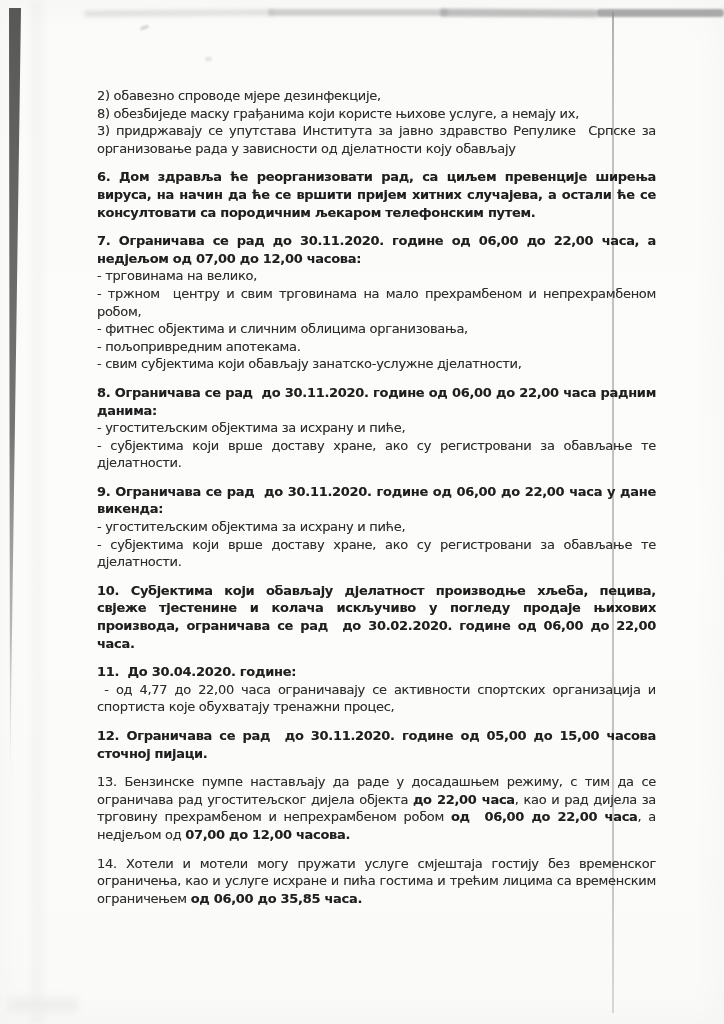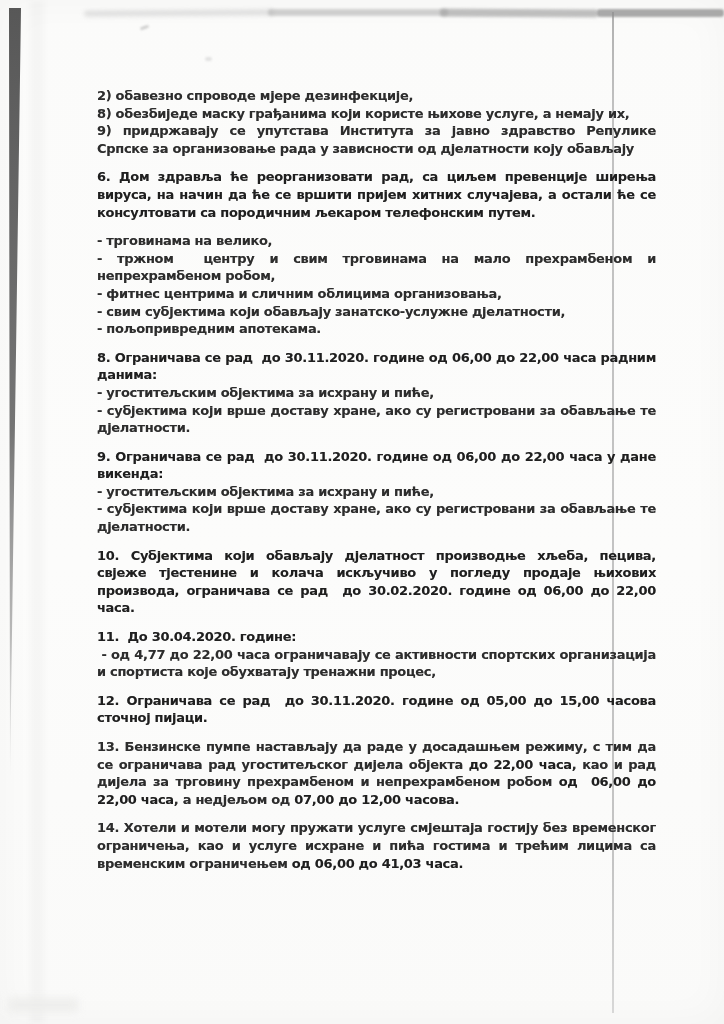--- a/index.html
+++ b/index.html
@@ -14,21 +14,21 @@
   }
   .doc-text{
     position:absolute;left:97px;top:87px;width:559px;
     color:#2d2d2d;
     font-size:13px;line-height:17.6px;letter-spacing:-0.3px;
     text-shadow:0 0 0.4px rgba(40,40,40,0.35);
   }
   .block{margin:0 0 11px 0;}
   .block.tight{margin-bottom:0;}
   .row{text-align:justify;white-space:pre-wrap;}
-  .seg{font-weight:700;}
+  .seg{font-weight:400;}
   .seg.b{font-weight:700;color:#1f1f1f;}
 
   
   .fold-line{
     position:absolute;left:612px;top:12px;width:2px;height:1001px;
     background:linear-gradient(180deg,#9e9e9e 0%,#b3b3b3 10%,#b6b6b6 85%,#cfcfcf 100%);
     opacity:.8;
   }
   .edge-bar{position:absolute;left:0;top:0;width:30px;height:800px;}
   .smear{position:absolute;border-radius:3px;}
@@ -69,31 +69,32 @@
   <div class="smear smear-3"></div>
   <div class="smear streak-top-right"></div>
   <div class="smear speck-1"></div>
   <div class="smear speck-2"></div>
   <div class="bottom-smudge"></div>
 
   <div class="doc-text">
       <div class="block">
         <div class="row"><span class="seg">2) обавезно спроводе мјере дезинфекције,</span></div>
         <div class="row"><span class="seg">8) обезбиједе маску грађанима који користе њихове услуге, а немају их,</span></div>
-        <div class="row"><span class="seg">9) придржавају се упутстава Института за јавно здравство Репулике  Српске за организовање рада у зависности од дјелатности коју обављају</span></div>
+        <div class="row"><span class="seg">3) придржавају се упутстава Института за јавно здравство Репулике  Српске за организовање рада у зависности од дјелатности коју обављају</span></div>
       </div>
       <div class="block">
         <div class="row"><span class="seg b">6. Дом здравља ће реорганизовати рад, са циљем превенције ширења вируса, на начин да ће се вршити пријем хитних случајева, а остали ће се консултовати са породичним љекаром телефонским путем.</span></div>
       </div>
       <div class="block">
+        <div class="row"><span class="seg b">7. Ограничава се рад до 30.11.2020. године од 06,00 до 22,00 часа, а недјељом од 07,00 до 12,00 часова:</span></div>
         <div class="row"><span class="seg">- трговинама на велико,</span></div>
         <div class="row"><span class="seg">- тржном  центру и свим трговинама на мало прехрамбеном и непрехрамбеном робом,</span></div>
-        <div class="row"><span class="seg">- фитнес центрима и сличним облицима организовања,</span></div>
+        <div class="row"><span class="seg">- фитнес објектима и сличним облицима организовања,</span></div>
+        <div class="row"><span class="seg">- пољопривредним апотекама.</span></div>
         <div class="row"><span class="seg">- свим субјектима који обављају занатско-услужне дјелатности,</span></div>
-        <div class="row"><span class="seg">- пољопривредним апотекама.</span></div>
       </div>
       <div class="block">
         <div class="row"><span class="seg b">8. Ограничава се рад  до 30.11.2020. године од 06,00 до 22,00 часа радним данима:</span></div>
         <div class="row"><span class="seg">- угоститељским објектима за исхрану и пиће,</span></div>
         <div class="row"><span class="seg">- субјектима који врше доставу хране, ако су регистровани за обављање те дјелатности.</span></div>
       </div>
       <div class="block">
         <div class="row"><span class="seg b">9. Ограничава се рад  до 30.11.2020. године од 06,00 до 22,00 часа у дане викенда:</span></div>
         <div class="row"><span class="seg">- угоститељским објектима за исхрану и пиће,</span></div>
         <div class="row"><span class="seg">- субјектима који врше доставу хране, ако су регистровани за обављање те дјелатности.</span></div>
@@ -105,20 +106,20 @@
         <div class="row"><span class="seg b">11.  До 30.04.2020. године:</span></div>
         <div class="row"><span class="seg"> - од 4,77 до 22,00 часа ограничавају се активности спортских организација и спортиста које обухватају тренажни процес,</span></div>
       </div>
       <div class="block">
         <div class="row"><span class="seg b">12. Ограничава се рад  до 30.11.2020. године од 05,00 до 15,00 часова сточној пијаци.</span></div>
       </div>
       <div class="block">
         <div class="row"><span class="seg">13. Бензинске пумпе настављају да раде у досадашњем режиму, с тим да се ограничава рад угоститељског дијела објекта </span><span class="seg b">до 22,00 часа</span><span class="seg">, као и рад дијела за трговину прехрамбеном и непрехрамбеном робом </span><span class="seg b">од  06,00 до 22,00 часа</span><span class="seg">, а недјељом од </span><span class="seg b">07,00 до 12,00 часова.</span></div>
       </div>
       <div class="block tight">
-        <div class="row"><span class="seg">14. Хотели и мотели могу пружати услуге смјештаја гостију без временског ограничења, као и услуге исхране и пића гостима и трећим лицима са временским ограничењем </span><span class="seg b">од 06,00 до 41,03 часа.</span></div>
+        <div class="row"><span class="seg">14. Хотели и мотели могу пружати услуге смјештаја гостију без временског ограничења, као и услуге исхране и пића гостима и трећим лицима са временским ограничењем </span><span class="seg b">од 06,00 до 35,85 часа.</span></div>
       </div>
       <div class="block">
         <div class="row"></div>
       </div>
     </div>
 
 </div>
 
 </body></html>

